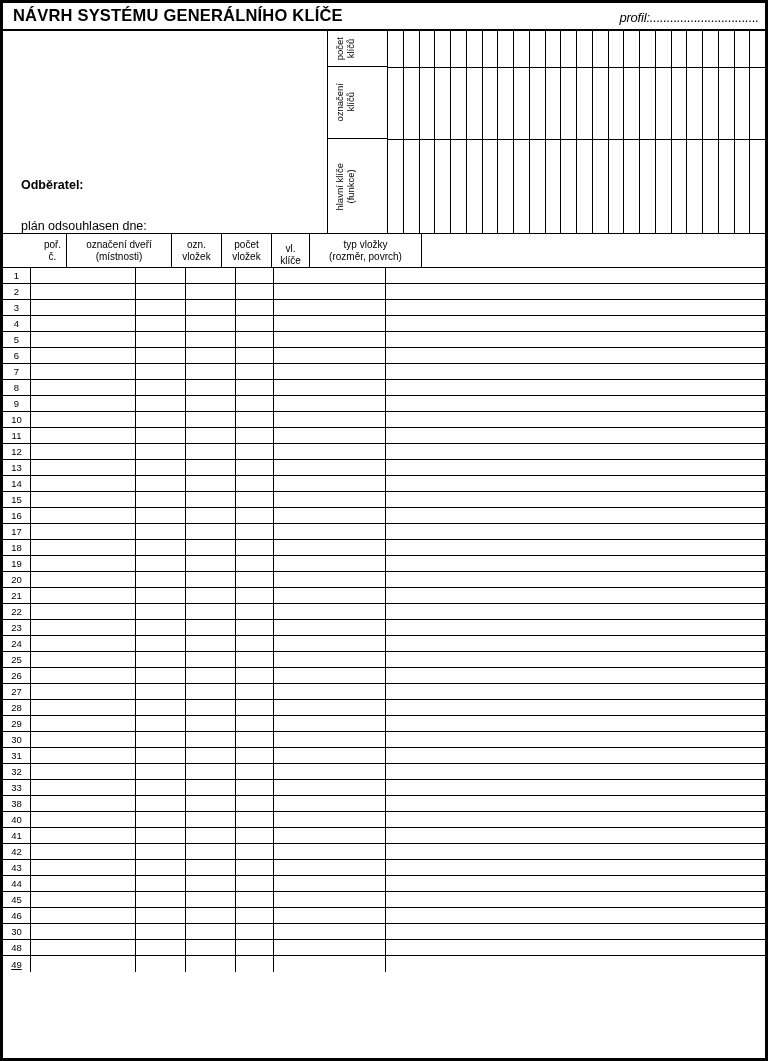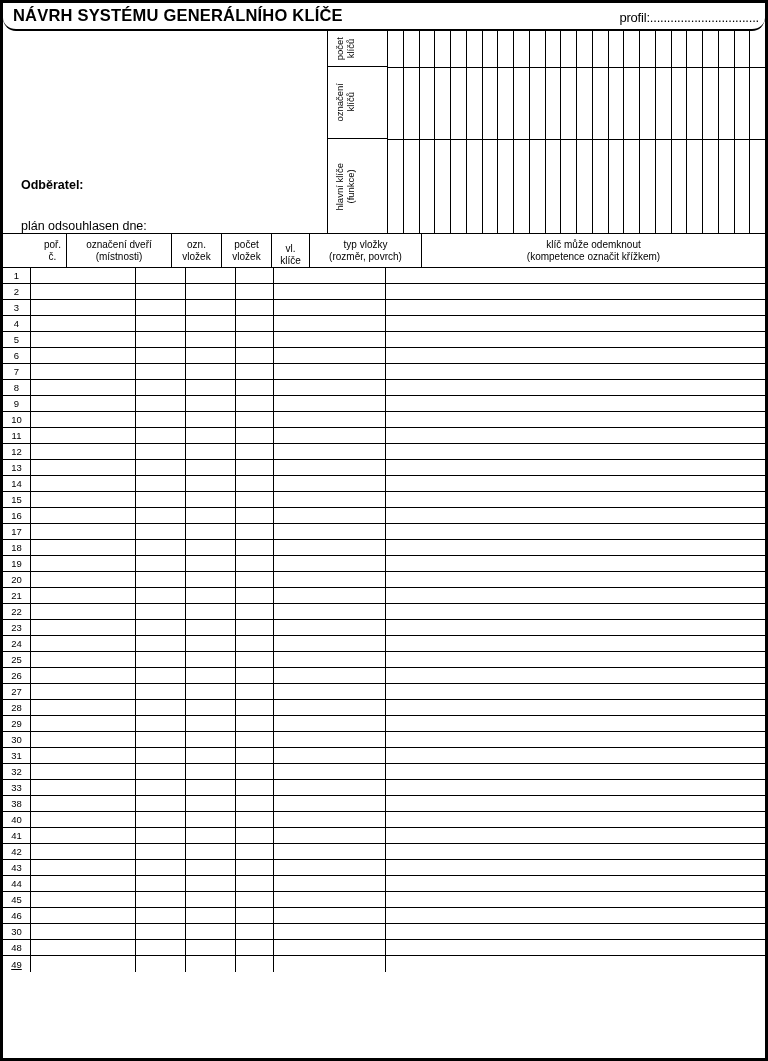--- a/index.html
+++ b/index.html
@@ -20,37 +20,37 @@
     background: #fff;
     overflow: hidden;
   }
 
   
   .title-row {
     position: relative;
     height: 28px;
     border-bottom: 2px solid #000;
     box-sizing: border-box;
-    border-radius: 13px;
   }
   .title-text {
     position: absolute;
     left: 10px;
     top: 3px;
     font-size: 16.5px;
     font-weight: bold;
     letter-spacing: .2px;
   }
   .profil-text {
     position: absolute;
     right: 6px;
     top: 7px;
     font-size: 13px;
     letter-spacing: -0.2px;
     white-space: nowrap;
+    font-style: italic;
   }
 
   
   .upper {
     position: relative;
     height: 203px;
     box-sizing: border-box;
     border-bottom: 1.5px solid #000;
   }
   .left-panel {
@@ -346,24 +346,20 @@
       <span>vložek</span>
     </div>
     <div class="cell c-vl">
       <span>vl.</span>
       <span>klíče</span>
     </div>
     <div class="cell c-typ">
       <span>typ vložky</span>
       <span>(rozměr, povrch)</span>
     </div>
-    <div class="cell c-klic wide-last">
-      <span>klíč může odemknout</span>
-      <span>(kompetence označit křížkem)</span>
-    </div>
   </div>
 
   <div class="rows" id="rows">
       <div class="row">
         <div class="cell c-por">1</div>
         <div class="cell c-dveri"></div>
         <div class="cell c-oznv"></div>
         <div class="cell c-pocet"></div>
         <div class="cell c-vl"></div>
         <div class="cell c-typ"></div>

